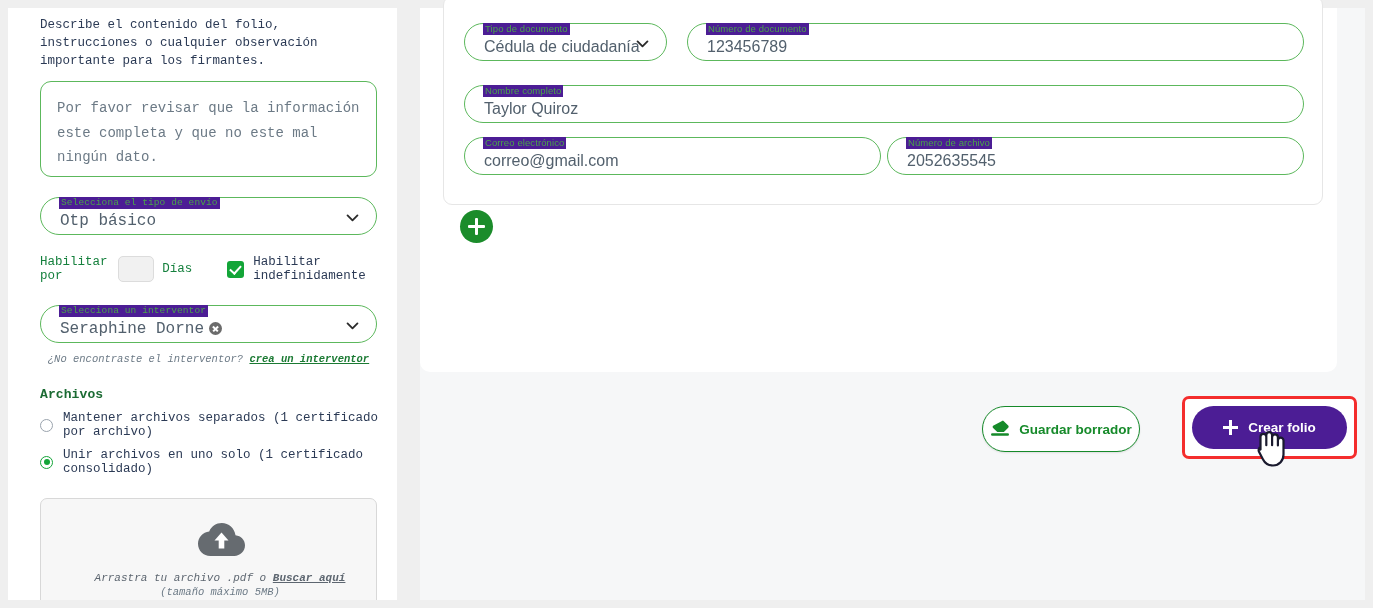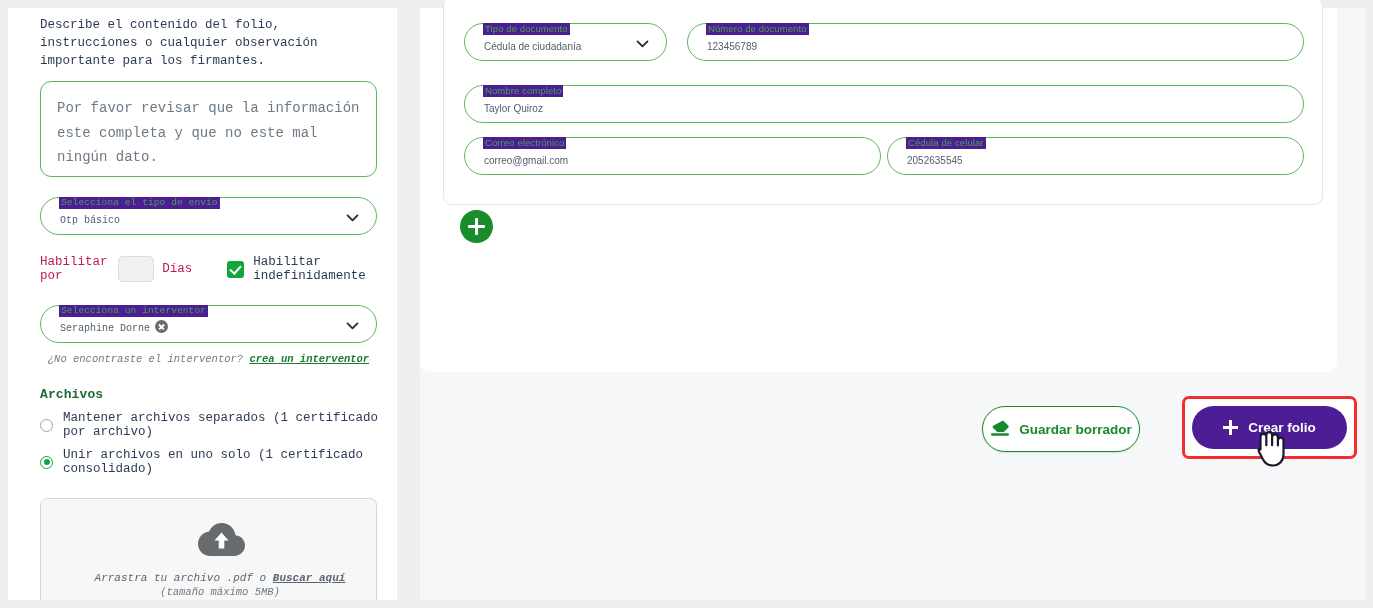--- a/index.html
+++ b/index.html
@@ -53,35 +53,35 @@
     position: relative; border: 1.4px solid #5cb85c; border-radius: 22px;
     height: 38px; background: #fff;
   }
   .ofield .olabel {
     position: absolute; left: 18px; top: -1px;
     font-size: 9.5px; color: #4aa34a; letter-spacing: .1px;
     background: #4c1d95; padding: 0 2px; line-height: 12px;
   }
   .ofield .ovalue {
     position: absolute; left: 19px; top: 13px;
-    font-size: 10px; color: #52606d; line-height: 20px;
+    font-size: 16px; color: #52606d; line-height: 20px;
     white-space: nowrap;
   }
   .ofield .chev {
     position: absolute; right: 15px; top: 11px;
     width: 17px; height: 17px;
   }
 
   .select-envio { margin-top: 20px; width: 337px; }
   .select-interventor { margin-top: 22px; width: 337px; }
 
   .habilitar-row {
     margin-top: 20px; display: flex; align-items: center; height: 28px;
   }
-  .hab-label { font-size: 12.5px; color: #be185d; }
+  .hab-label { font-size: 12.5px; color: #15803d; }
   .days-input {
     width: 50px; height: 26px; margin: 0 8px;
     background: #f1f1f1; border: 1px solid #dcdcdc; border-radius: 5px;
   }
   .hab-check-wrap { display: flex; align-items: center; margin-left: 35px; }
   .chk {
     width: 17px; height: 17px; border-radius: 3px; background: #13a538;
     position: relative; flex: none;
   }
   .chk::after {
@@ -305,21 +305,21 @@
           <span class="olabel">Nombre completo</span>
           <span class="ovalue">Taylor Quiroz</span>
         </div>
 
         <div class="ofield rfield" style="position:absolute;left:20px;top:140px;width:417px;">
           <span class="olabel">Correo electrónico</span>
           <span class="ovalue">correo@gmail.com</span>
         </div>
 
         <div class="ofield rfield" style="position:absolute;left:443px;top:140px;width:417px;">
-          <span class="olabel">Cédula de celular</span>
+          <span class="olabel">Número de archivo</span>
           <span class="ovalue">2052635545</span>
         </div>
 
       </div>
 
       <div class="add-btn"></div>
     </div>
 
     <div class="scroll-gutter"></div>
 

